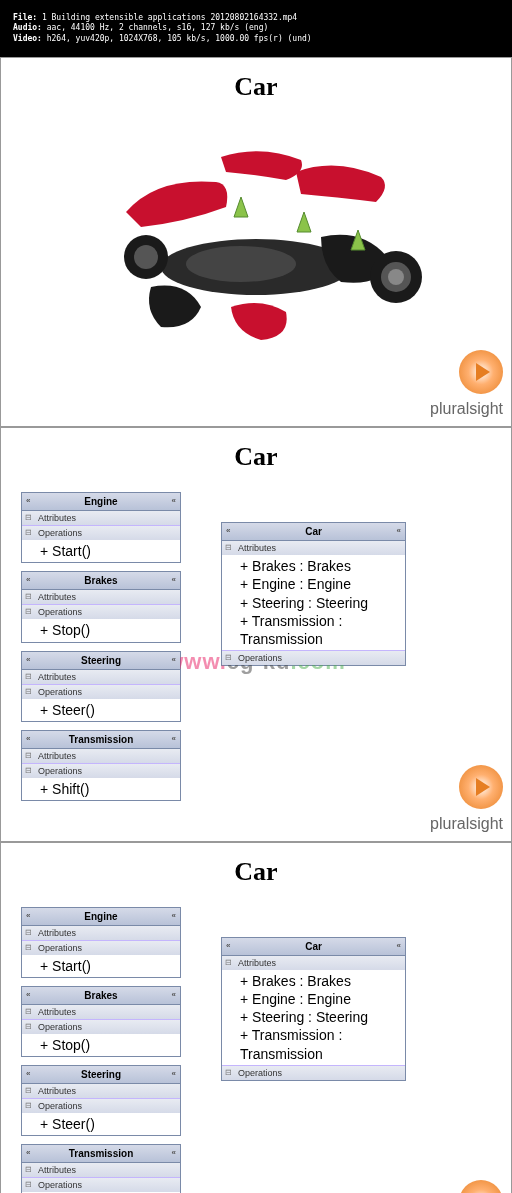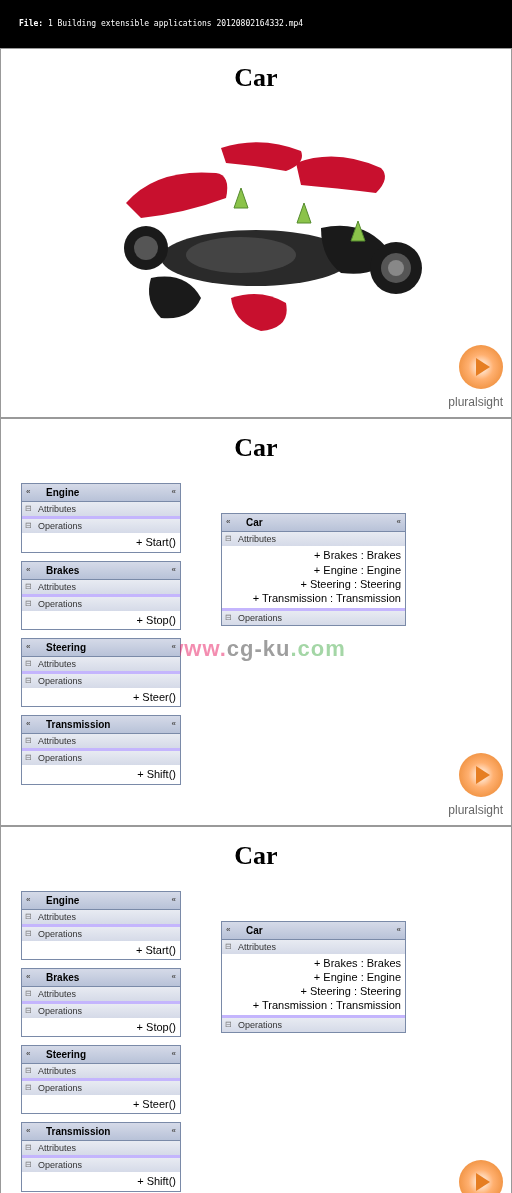--- a/index.html
+++ b/index.html
@@ -1,48 +1,50 @@
 <!DOCTYPE html>
 <html><head>
 <meta charset="utf-8">
 <style>
   * { margin: 0; padding: 0; box-sizing: border-box; }
   body { width: 512px; font-family: Arial, sans-serif; background: #fff; }
-  .header-info { background: #000; color: #fff; font-family: monospace; font-size: 8px; padding: 19px; line-height: 1.3; }
+  .header-info { background: #000; color: #fff; font-family: monospace; font-size: 8px; padding: 13px; line-height: 1.3; }
   .header-info b { font-weight: bold; }
   .slide { border: 1px solid #999; position: relative; background: #fff; min-height: 370px; }
   .slide-title { text-align: center; font-size: 26px; font-weight: bold; font-family: Georgia, serif; padding: 14px 0 10px; }
   .car-image { width: 340px; height: 230px; margin: 10px auto 0; position: relative; }
   .logo { position: absolute; bottom: 8px; right: 8px; text-align: right; }
   .play-btn { width: 44px; height: 44px; border-radius: 50%; background: radial-gradient(circle, #fff 0%, #ffb070 40%, #e67e22 100%); display: inline-block; position: relative; margin-bottom: 2px; }
   .play-btn::after { content: ''; position: absolute; left: 17px; top: 13px; border-left: 14px solid #e67e22; border-top: 9px solid transparent; border-bottom: 9px solid transparent; }
-  .logo-text { font-size: 12px; color: #666; font-family: Arial; }
+  .logo-text { font-size: 16px; color: #666; font-family: Arial; }
   .diagram-area { display: flex; padding: 10px 20px 40px; gap: 40px; position: relative; }
   .left-col { display: flex; flex-direction: column; gap: 8px; width: 160px; }
   .right-col { width: 185px; margin-top: 30px; }
   .uml-box { border: 1px solid #7a8aa8; font-size: 10px; background: #fff; }
-  .uml-header { background: linear-gradient(#d5dae8, #b8c2d8); border-bottom: 1px solid #7a8aa8; padding: 3px 24px; font-weight: bold; position: relative; }
+  .uml-header { background: linear-gradient(#d5dae8, #b8c2d8); border-bottom: 1px solid #7a8aa8; padding: 3px 24px; font-weight: bold; text-align: center; position: relative; }
   .uml-header::before { content: '«'; position: absolute; left: 4px; color: #555; font-size: 8px; }
   .uml-header::after { content: '«'; position: absolute; right: 4px; color: #555; font-size: 8px; }
-  .uml-section { border-bottom: 3px solid #c4b5fd; }
+  .uml-section { border-bottom: 1px solid #c4b5fd; }
   .uml-section:last-child { border-bottom: none; }
   .uml-section-h { background: linear-gradient(#e8ebf2, #d5dae8); padding: 2px 4px 2px 16px; font-size: 9px; color: #333; position: relative; }
   .uml-section-h::before { content: '⊟'; position: absolute; left: 3px; font-size: 8px; color: #777; }
-  .uml-items { background: #fff; padding: 2px 4px 2px 18px; font-size: 11px; text-align: right; }
+  .uml-items { background: #fff; padding: 2px 4px 2px 18px; font-size: 14px; }
   .uml-items div { line-height: 1.3; }
   .watermark { position: absolute; left: 50%; top: 50%; transform: translate(-50%,-50%); font-size: 22px; font-weight: bold; opacity: 0.5; pointer-events: none; letter-spacing: 1px; }
   .watermark .w1 { color: #e91e63; }
   .watermark .w2 { color: #404040; }
   .watermark .w3 { color: #4caf50; text-align: right; }
 </style>
 </head>
 <body>
 
 <div class="header-info">
   <div><b>File: </b><span>1 Building extensible applications 20120802164332.mp4</span></div>
+  <div><b>Audio: </b><span>aac, 44100 Hz, 2 channels, s16, 127 kb/s (eng)</span></div>
+  <div><b>Video: </b><span>h264, yuv420p, 1024X768, 105 kb/s, 1000.00 fps(r) (und)</span></div>
 </div>
 
 <div class="slide">
   <div class="slide-title">Car</div>
   <div class="car-image">
     <svg viewBox="0 0 340 230" width="340" height="230">
       <ellipse cx="170" cy="145" rx="95" ry="28" fill="#2a2a2a"></ellipse>
       <ellipse cx="155" cy="142" rx="55" ry="18" fill="#444"></ellipse>
       <path d="M 40 90 Q 70 55 130 60 Q 145 62 140 85 Q 100 100 55 105 Z" fill="#c8102e"></path>
       <path d="M 210 50 Q 250 35 295 55 Q 305 65 290 80 Q 250 75 215 72 Z" fill="#c8102e"></path>

